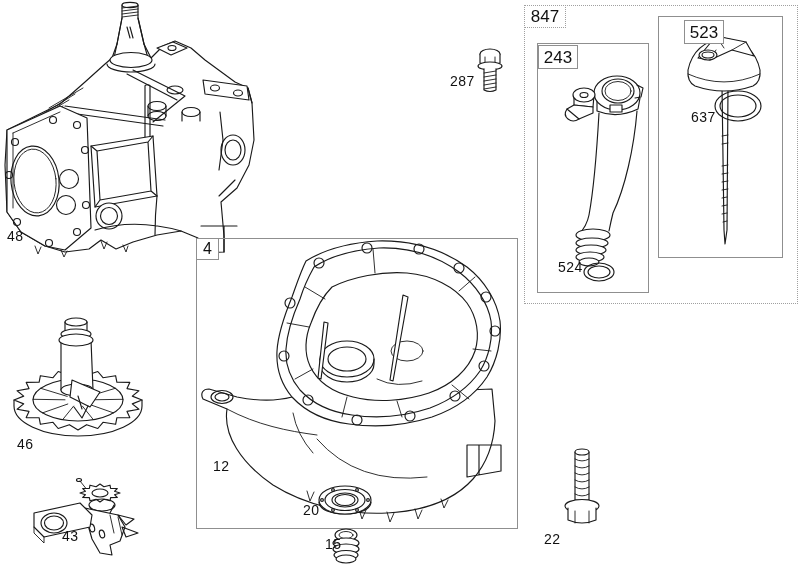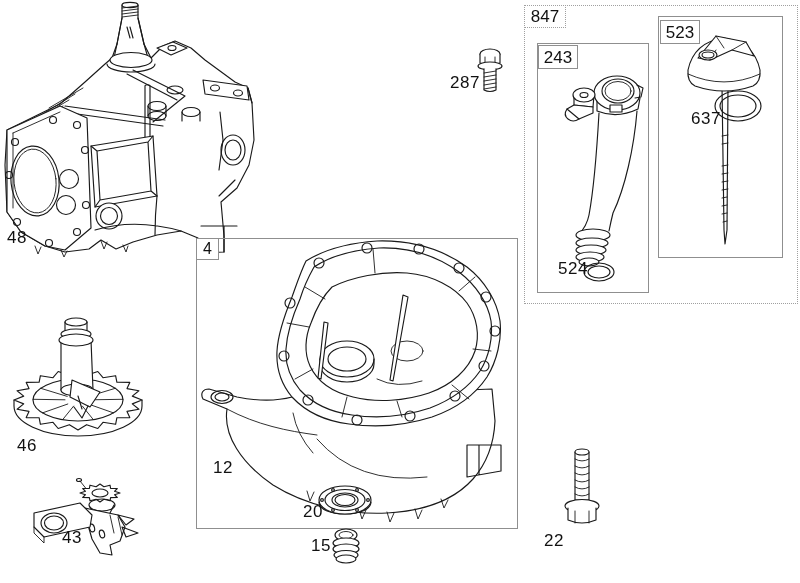--- a/index.html
+++ b/index.html
@@ -10,21 +10,21 @@
     color:#111;overflow:hidden;
   }
   svg{position:absolute;overflow:visible;}
   svg path,svg ellipse,svg circle,svg line,svg rect,svg polygon,svg polyline{
     stroke:var(--line,#1a1a1a);stroke-width:1.15;fill:none;
     stroke-linejoin:round;stroke-linecap:round;
   }
   svg .w{fill:#ffffff;}
   svg .thin{stroke-width:0.9;}
   .part-label{
-    position:absolute;font-size:17px;letter-spacing:.5px;
+    position:absolute;font-size:14px;letter-spacing:.5px;
     color:#111;white-space:nowrap;line-height:1;
   }
   .frame{position:absolute;background:transparent;}
   .frame.solid{border:1.5px solid var(--frame_solid,#8f8f8f);}
   .frame.dotted{border:1.5px dotted var(--frame_dotted,#a0a0a0);}
   .frame-tag{
     position:absolute;display:flex;align-items:center;justify-content:center;
     background:#fff;font-size:17px;line-height:1;color:#111;
   }
   .frame-tag.solid{border:1.5px solid var(--frame_solid,#8f8f8f);}
@@ -240,21 +240,21 @@
   <div class="part-label" style="left:303px;top:503px">20</div>
 
   <svg style="left:331px;top:527px" width="30" height="38" viewBox="0 0 30 38">
     <ellipse cx="15" cy="8" rx="11" ry="6" class="w"></ellipse>
     <ellipse cx="15" cy="8" rx="7" ry="3.5" class="thin"></ellipse>
     <ellipse cx="15" cy="16" rx="13" ry="5" class="w"></ellipse>
     <ellipse cx="15" cy="22" rx="13" ry="5" class="w"></ellipse>
     <ellipse cx="15" cy="28" rx="12" ry="4.5" class="w"></ellipse>
     <ellipse cx="15" cy="32" rx="10" ry="4" class="w"></ellipse>
   </svg>
-  <div class="part-label" style="left:311px;top:537px">15</div>
+  <div class="part-label" style="left:325px;top:537px">15</div>
 
   <svg style="left:558px;top:446px" width="44" height="82" viewBox="0 0 44 82">
     <path class="w" d="M17,6 L17,54 L31,54 L31,6"></path>
     <ellipse cx="24" cy="6" rx="7" ry="3" class="w"></ellipse>
     <path class="thin" d="M17,13 Q24,17 31,13 M17,20 Q24,24 31,20 M17,27 Q24,31 31,27
       M17,34 Q24,38 31,34 M17,41 Q24,45 31,41 M17,48 Q24,52 31,48"></path>
     <ellipse cx="24" cy="60" rx="17" ry="6.5" class="w"></ellipse>
     <path class="w" d="M10,62 L10,74 Q24,80 38,74 L38,62"></path>
     <path class="thin" d="M17,65 L17,77 M31,65 L31,77"></path>
   </svg>
@@ -322,17 +322,17 @@
     </g>
     <g>
       <path class="w" d="M30,54 Q36,26 66,22 Q96,26 102,54 Q103,66 95,70 Q66,80 37,70 Q29,66 30,54 Z"></path>
       <path class="thin" d="M30,58 Q66,74 102,58"></path>
       <path class="w" d="M40,42 L58,20 L88,26 L96,40 L74,34 L52,44 Z"></path>
       <path class="thin" d="M58,20 L66,32 M88,26 L74,34 M52,44 L58,34"></path>
       <ellipse cx="50" cy="39" rx="9" ry="5" class="w"></ellipse>
       <ellipse cx="50" cy="39" rx="6" ry="3"></ellipse>
     </g>
   </svg>
-  <div class="frame-tag solid" style="left:660px;top:20px;width:38px;height:22px">523</div>
+  <div class="frame-tag solid" style="left:684px;top:20px;width:38px;height:22px">523</div>
   <div class="part-label" style="left:691px;top:110px">637</div>
 
 
 </div>
 
 </body></html>

